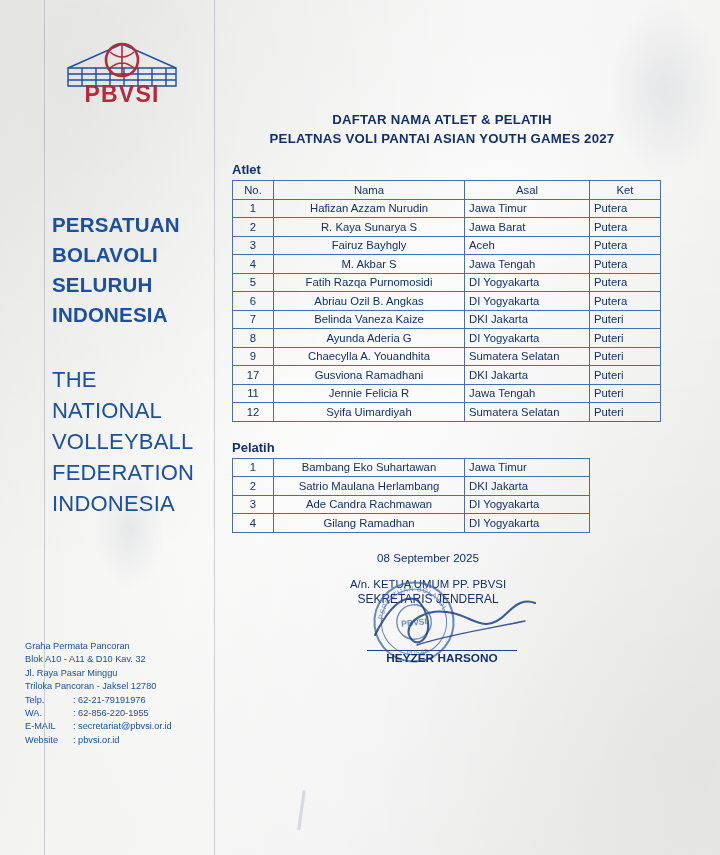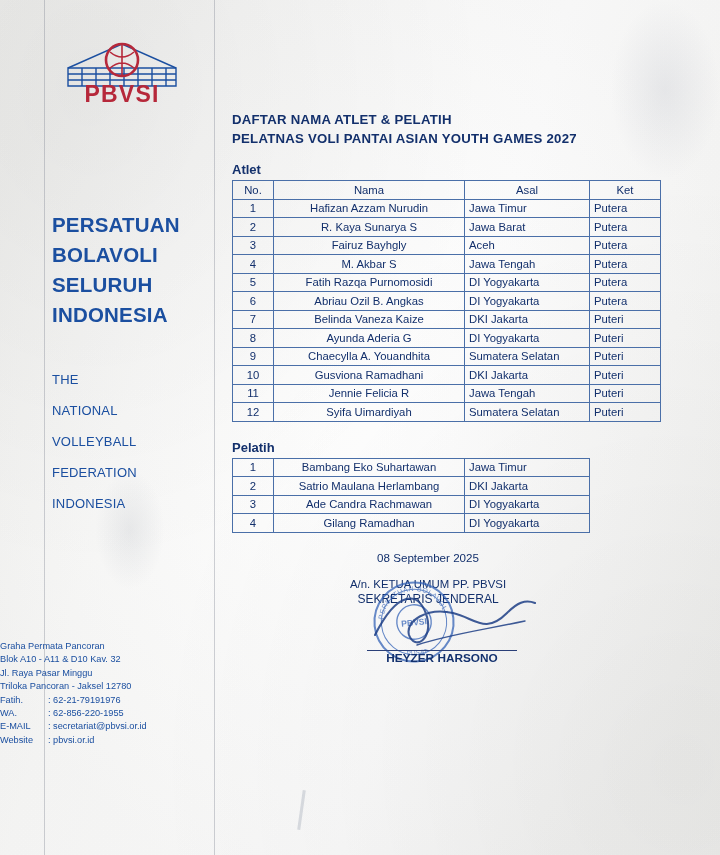--- a/index.html
+++ b/index.html
@@ -56,45 +56,46 @@
     margin-top: 96px;
     color: #1b4fa0;
     font-weight: bold;
     font-size: 20.5px;
     line-height: 30px;
     letter-spacing: 0.2px;
   }
   .org-sub {
     margin-top: 34px;
     color: #1b4fa0;
-    font-size: 13px;
+    font-size: 22px;
     line-height: 31px;
     letter-spacing: 0.2px;
   }
   .address {
     position: absolute;
-    left: 0;
+    left: 25px;
     top: 640px;
     color: #1b4fa0;
     font-size: 9.2px;
     line-height: 13.4px;
     width: 170px;
   }
   .address .row { white-space: pre; }
   .address .lbl { display: inline-block; width: 48px; }
 
   
   .doc {
     position: absolute;
     left: 232px;
     top: 110px;
     width: 420px;
     color: #14316b;
   }
   .doc-title {
+    text-align: center;
     font-weight: bold;
     font-size: 13.2px;
     letter-spacing: 0.25px;
     line-height: 19px;
     color: #13306c;
   }
   .doc-title .l2 { display:block; }
 
   .section-label {
     margin-top: 14px;
@@ -245,21 +246,21 @@
       <div>FEDERATION</div>
       <div>INDONESIA</div>
     </div>
   </div>
 
   <div class="address">
     <div class="row">Graha Permata Pancoran</div>
     <div class="row">Blok A10 - A11 &amp; D10 Kav. 32</div>
     <div class="row">Jl. Raya Pasar Minggu</div>
     <div class="row">Triloka Pancoran - Jaksel 12780</div>
-    <div class="row"><span class="lbl">Fatih.</span><span>: 62-21-79191976</span></div>
+    <div class="row"><span class="lbl">Telp.</span><span>: 62-21-79191976</span></div>
     <div class="row"><span class="lbl">WA.</span><span>: 62-856-220-1955</span></div>
     <div class="row"><span class="lbl">E-MAIL</span><span>: secretariat@pbvsi.or.id</span></div>
     <div class="row"><span class="lbl">Website</span><span>: pbvsi.or.id</span></div>
   </div>
 
   <div class="doc">
     <div class="doc-title">
       <span class="l2">DAFTAR NAMA ATLET &amp; PELATIH</span>
       <span class="l2">PELATNAS VOLI PANTAI ASIAN YOUTH GAMES 2027</span>
     </div>
@@ -324,21 +325,21 @@
           <td class="c-asal">DI Yogyakarta</td>
           <td class="c-ket">Puteri</td>
         </tr>
         <tr>
           <td class="c-no">9</td>
           <td class="c-name">Chaecylla A. Youandhita</td>
           <td class="c-asal">Sumatera Selatan</td>
           <td class="c-ket">Puteri</td>
         </tr>
         <tr>
-          <td class="c-no">10</td>
+          <td class="c-no">17</td>
           <td class="c-name">Gusviona Ramadhani</td>
           <td class="c-asal">DKI Jakarta</td>
           <td class="c-ket">Puteri</td>
         </tr>
         <tr>
           <td class="c-no">11</td>
           <td class="c-name">Jennie Felicia R</td>
           <td class="c-asal">Jawa Tengah</td>
           <td class="c-ket">Puteri</td>
         </tr>

